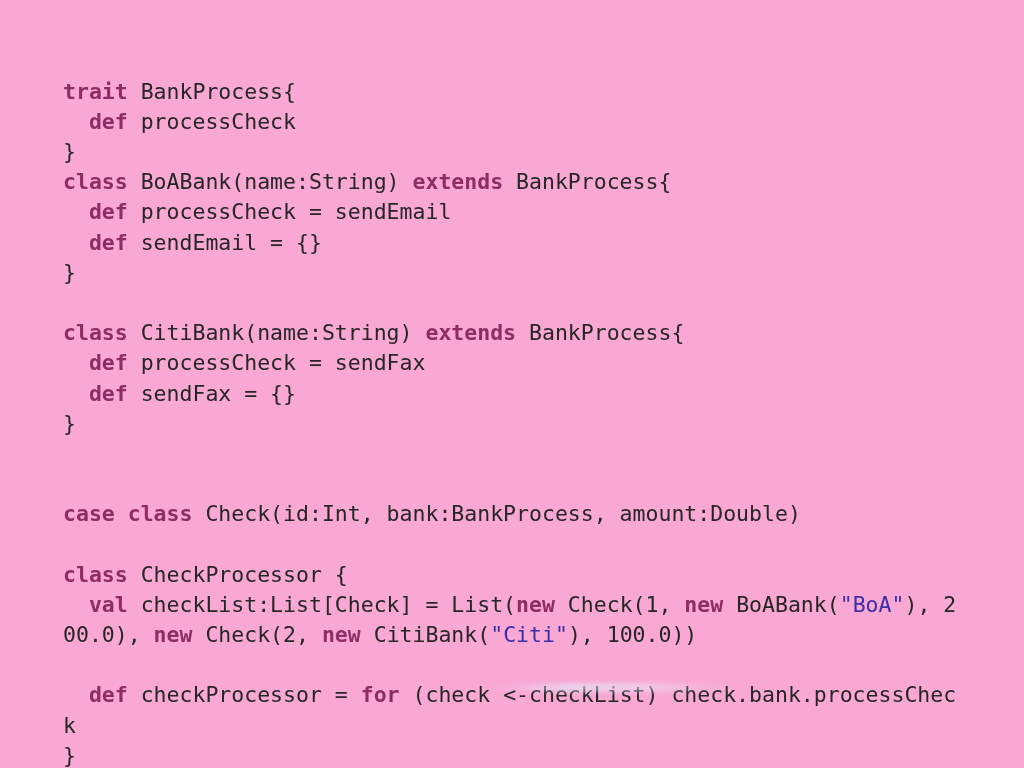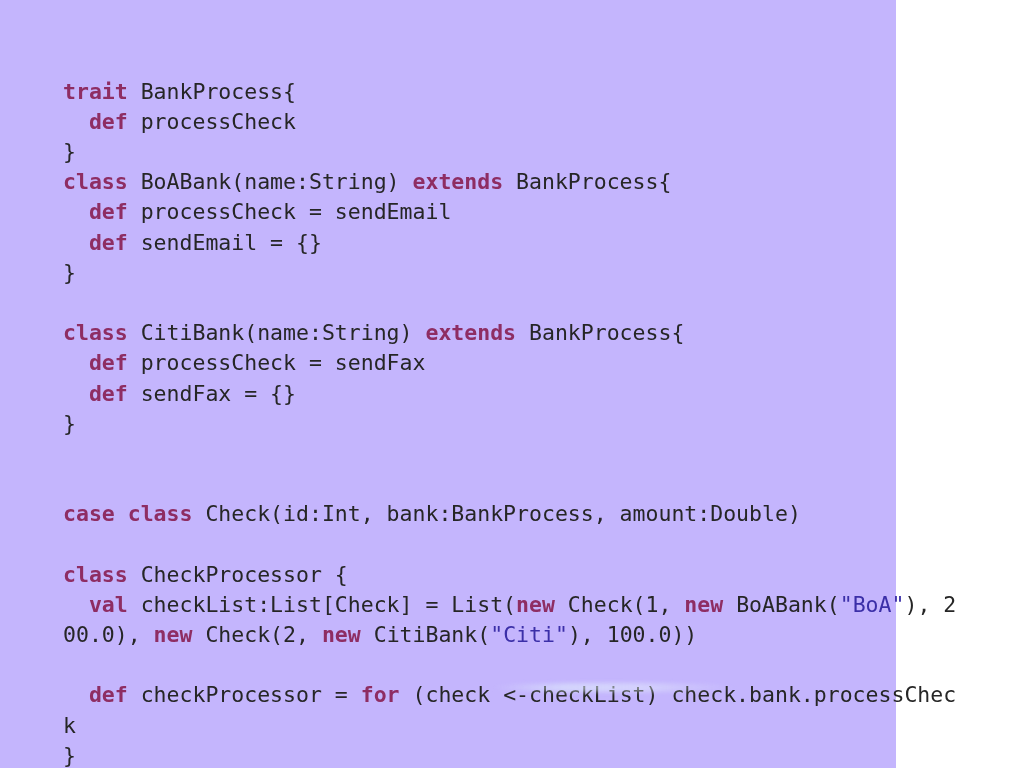--- a/index.html
+++ b/index.html
@@ -10,23 +10,23 @@
   }
   body {
     width: 1024px;
     height: 768px;
     overflow: hidden;
     font-family: "DejaVu Sans Mono", "Liberation Mono", monospace;
   }
 
   #slide {
     position: relative;
-    width: 896px;
+    width: 1024px;
     height: 768px;
-    background: #c4b5fd;
+    background: #f9a8d4;
   }
 
   #code-block {
     position: absolute;
     left: 63px;
     top: 55px;
     width: 900px;
     font-family: "DejaVu Sans Mono", "Liberation Mono", monospace;
     font-size: 21.5px;
     line-height: 30.2px;

